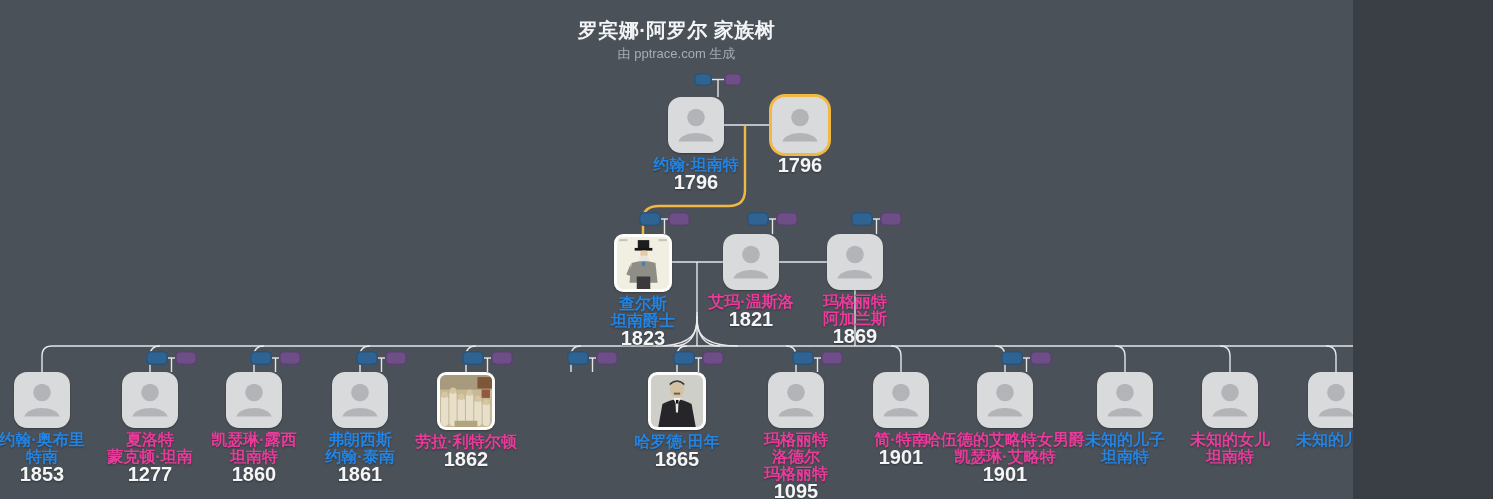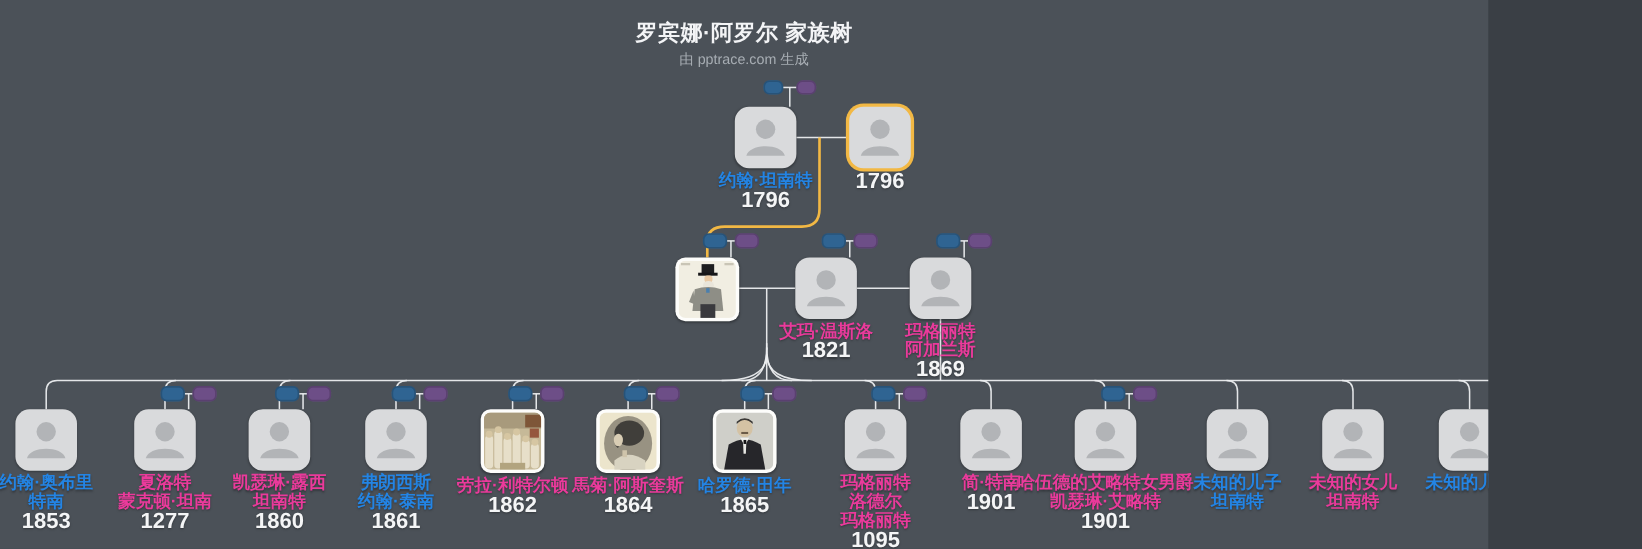--- a/index.html
+++ b/index.html
@@ -125,20 +125,25 @@
             <rect x="20" y="3" width="11" height="8" fill="#1d1d1f"></rect>
             <rect x="17" y="10.5" width="17" height="2.6" fill="#161618"></rect>
             <rect x="22.5" y="13" width="7" height="6" rx="2.5" fill="#e9c9a4"></rect>
             <ellipse cx="26" cy="21.5" rx="4.8" ry="3.8" fill="#e9e5da"></ellipse>
             <path d="M14 25 Q26 21 37 25 L39 44 L12 44 Z" fill="#8e8e86"></path>
             <path d="M13 26 L9 36 L14 38 Z" fill="#8e8e86"></path>
             <rect x="24" y="24" width="3" height="4" fill="#4a7fae"></rect>
             <rect x="19" y="38" width="13" height="12" fill="#3a3a3e"></rect>
           </svg>
         </div>
+        <div class="plabel">
+          <div class="nm male">查尔斯</div>
+          <div class="nm male">坦南爵士</div>
+          <div class="yr">1823</div>
+        </div>
       </div>
       <div class="person" style="left: 751px; top: 234px;">
         <div class="node">
           <svg width="56" height="56" viewBox="0 0 56 56">
             <circle cx="28" cy="20.5" r="8.8" fill="#b2b4b7"></circle>
             <path d="M10.5 44.5 C13.5 33 42.5 33 45.5 44.5 Z" fill="#b2b4b7"></path>
           </svg>
         </div>
         <div class="plabel">
           <div class="nm female">艾玛·温斯洛</div>
@@ -234,37 +239,20 @@
               <circle cx="44.5" cy="26" r="3"></circle>
             </g>
             <rect x="14" y="44" width="22" height="6" fill="#b2a47f"></rect>
           </svg>
         </div>
         <div class="plabel">
           <div class="nm female">劳拉·利特尔顿</div>
           <div class="yr">1862</div>
         </div>
       </div>
-      <div class="person" style="left: 571px; top: 372px;">
-        <div class="node photo">
-          <svg width="52" height="52" viewBox="0 0 50 50">
-            <rect width="50" height="50" fill="#ece5cc"></rect>
-            <ellipse cx="25" cy="27" rx="21" ry="24" fill="#989282"></ellipse>
-            <ellipse cx="26" cy="18" rx="13" ry="11" fill="#403e3a"></ellipse>
-            <path d="M14 22 Q12 28 16 31 L20 26 Z" fill="#403e3a"></path>
-            <ellipse cx="16.5" cy="24" rx="4" ry="5.5" fill="#d9cdb4"></ellipse>
-            <path d="M13 42 Q25 32 40 42 L40 50 L13 50 Z" fill="#d8d3c1"></path>
-            <rect x="20" y="33" width="4" height="6" fill="#cfc4ab"></rect>
-          </svg>
-        </div>
-        <div class="plabel">
-          <div class="nm female">馬菊·阿斯奎斯</div>
-          <div class="yr">1864</div>
-        </div>
-      </div>
       <div class="person" style="left: 677px; top: 372px;">
         <div class="node photo">
           <svg width="52" height="52" viewBox="0 0 50 50">
             <rect width="50" height="50" fill="#cfcfc9"></rect>
             <ellipse cx="25" cy="13.5" rx="7" ry="8" fill="#d4c2a4"></ellipse>
             <path d="M18 10 Q25 3 32 10 L32 8 Q25 2 18 8 Z" fill="#3a3836"></path>
             <rect x="22" y="17" width="6" height="1.8" fill="#6b5b48"></rect>
             <path d="M7 50 L11 28 Q25 19 39 28 L43 50 Z" fill="#26262a"></path>
             <polygon points="21,22 29,22 25,29" fill="#f0f0ec"></polygon>
             <polygon points="23.5,24 26.5,24 26,36 24,36" fill="#e8e8e4"></polygon>

